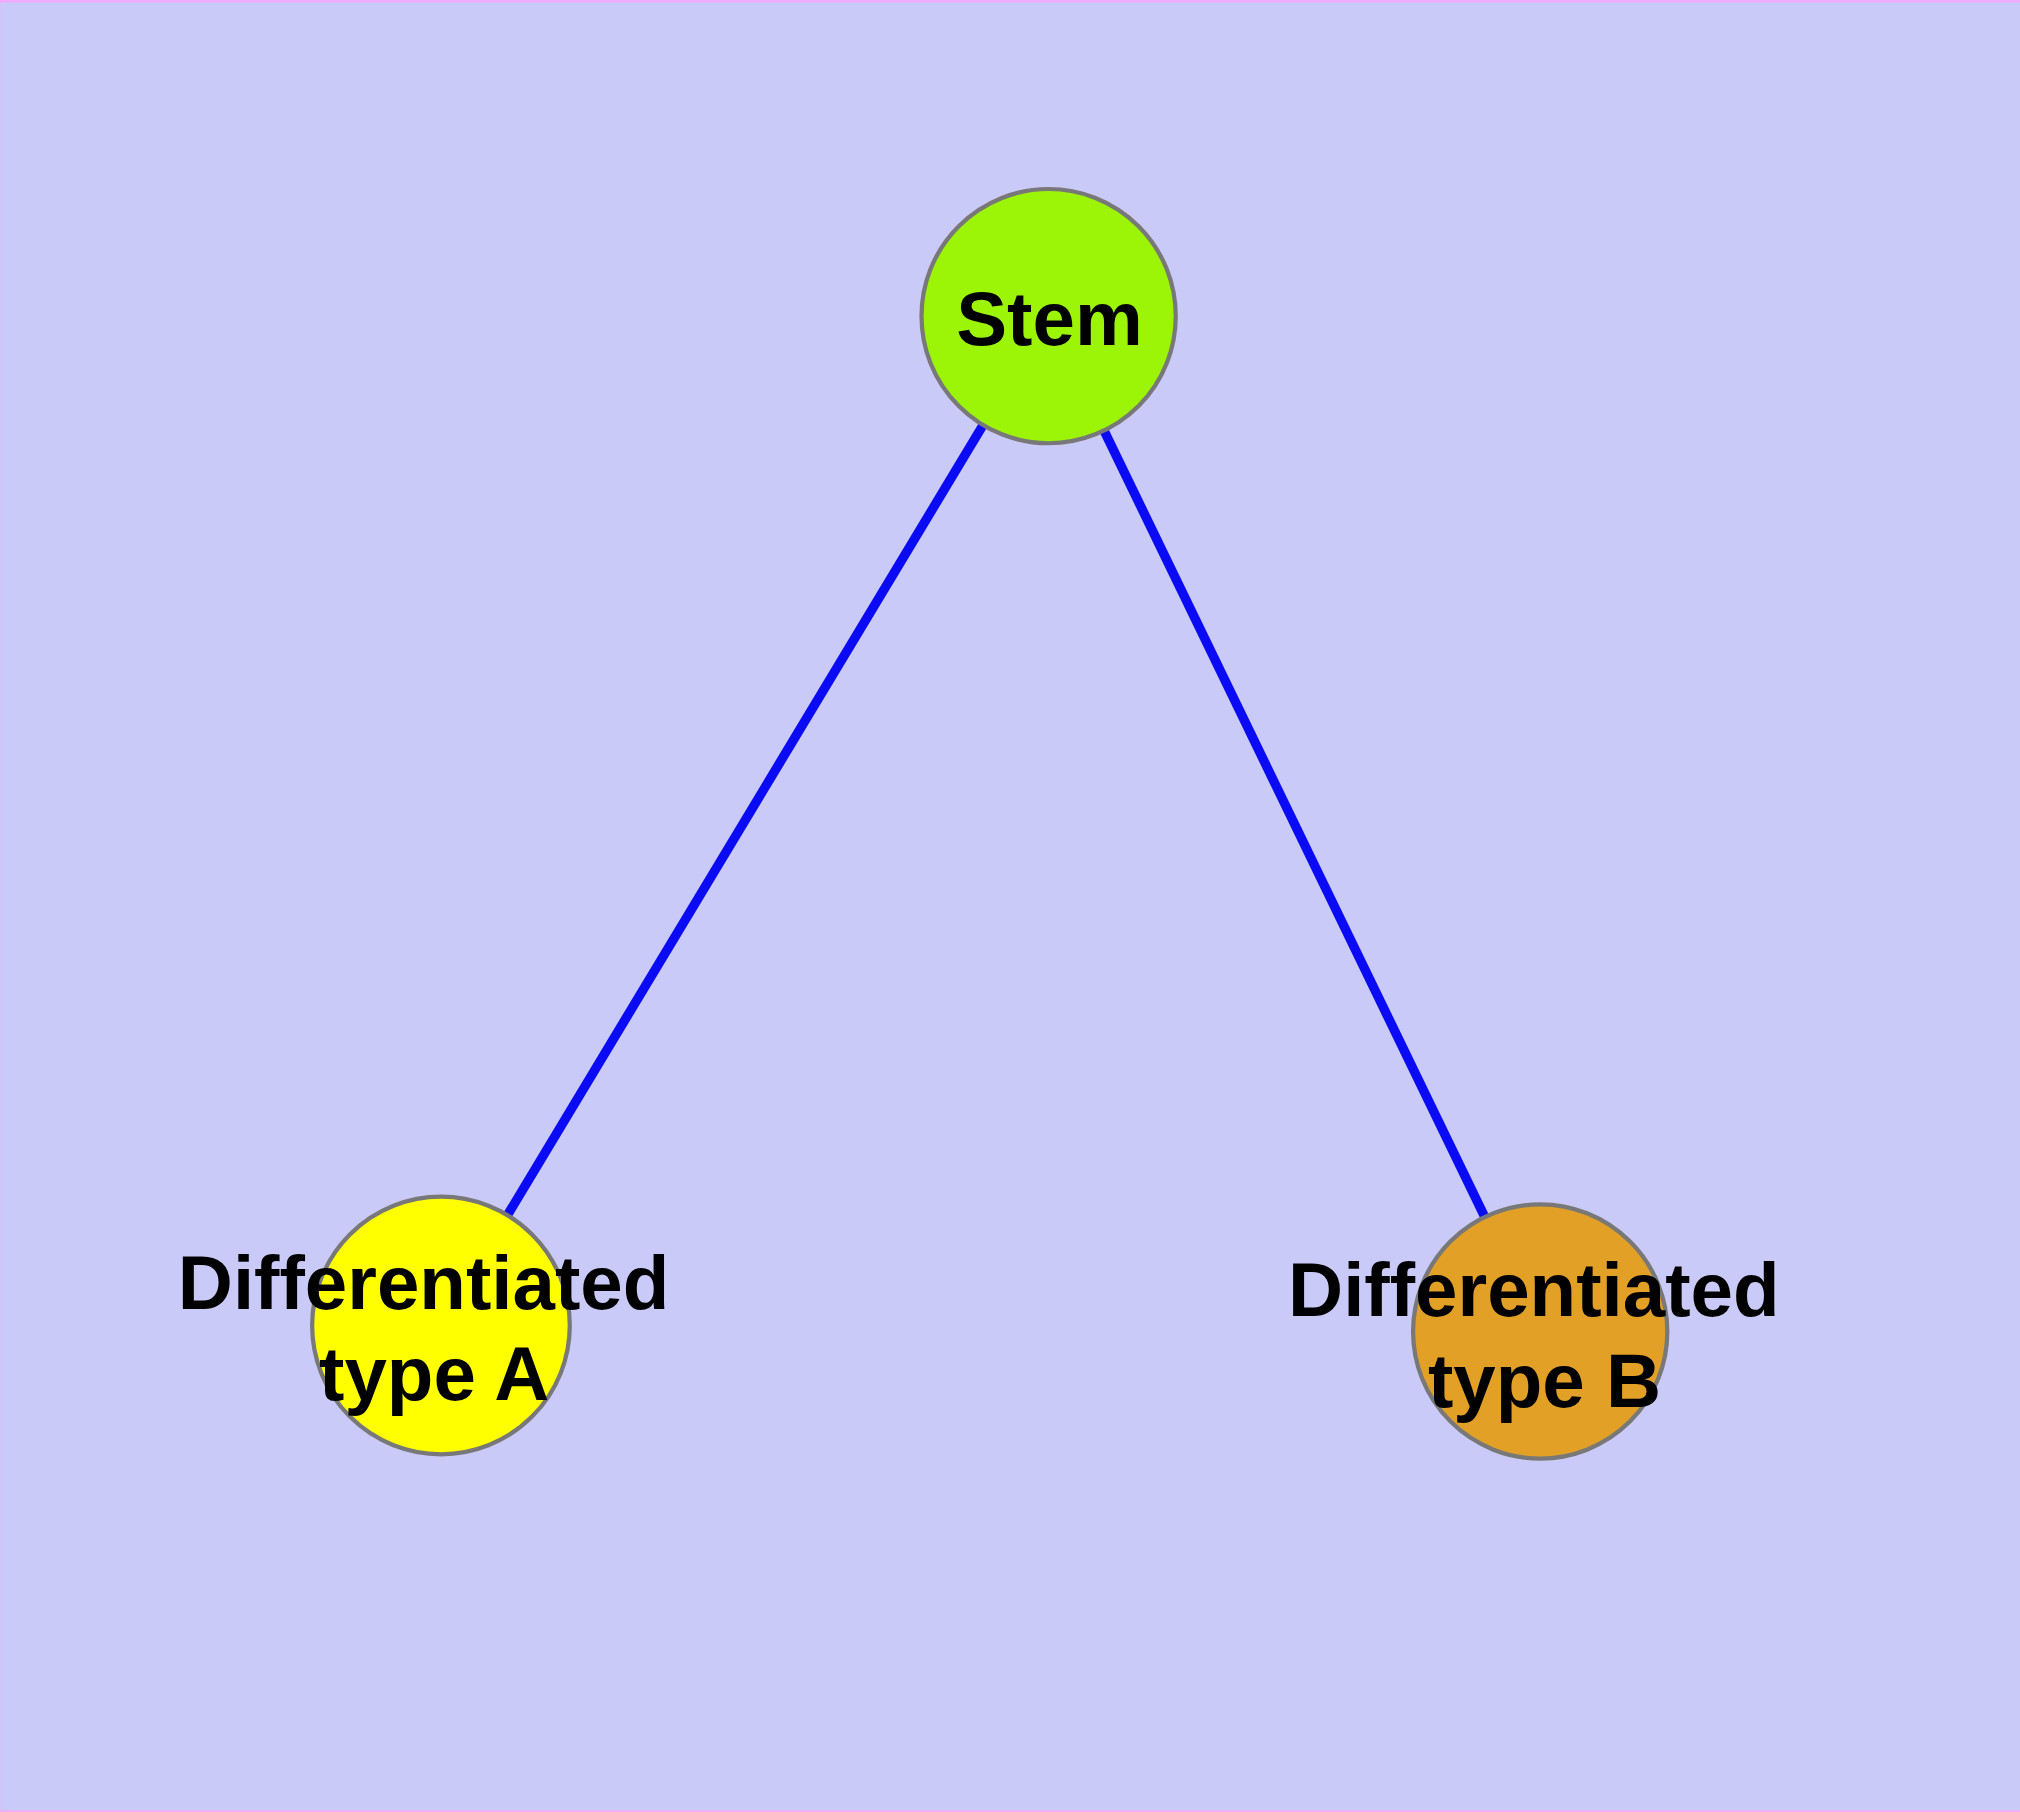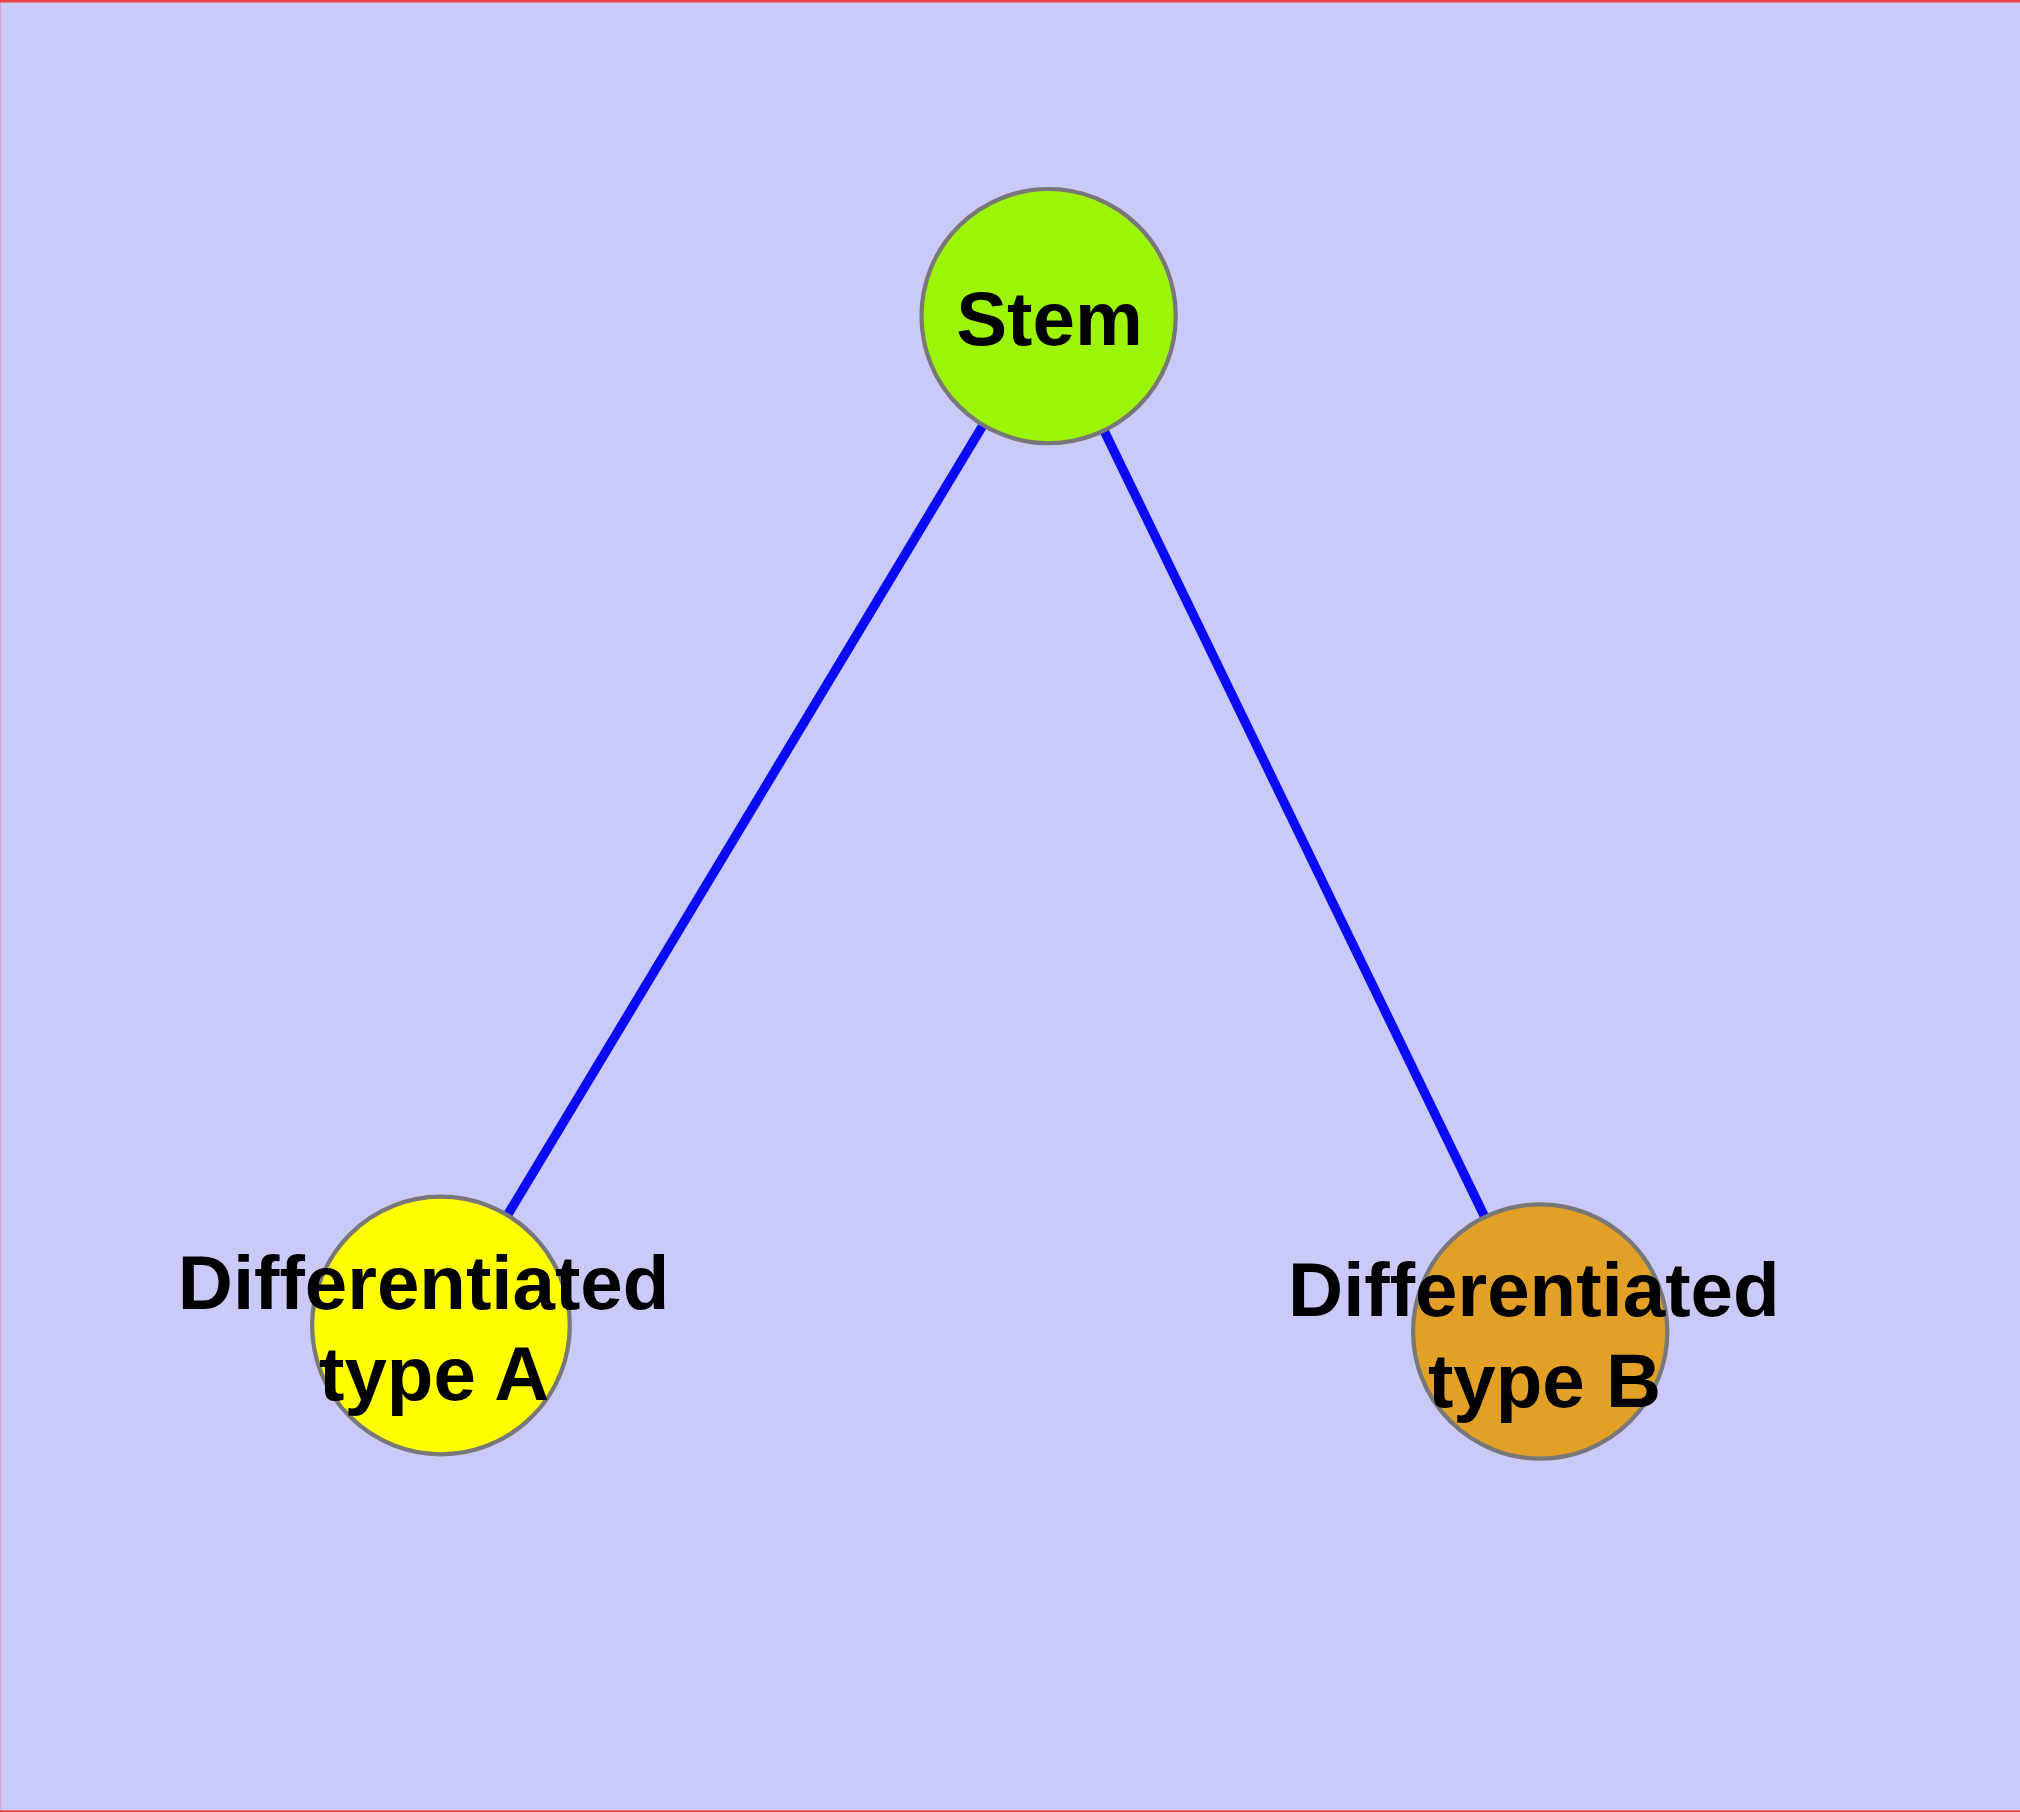--- a/index.html
+++ b/index.html
@@ -6,21 +6,21 @@
   html, body {
     margin: 0;
     padding: 0;
     background: #ffffff;
     font-family: "Liberation Sans", sans-serif;
   }
   .figure {
     position: relative;
     width: 2021px;
     height: 1812px;
-    background: #ef4444;
+    background: #f0abfc;
     overflow: hidden;
   }
   .figure svg {
     position: absolute;
     left: 0;
     top: 0;
     display: block;
   }
   .edge {
     stroke-width: 11;

